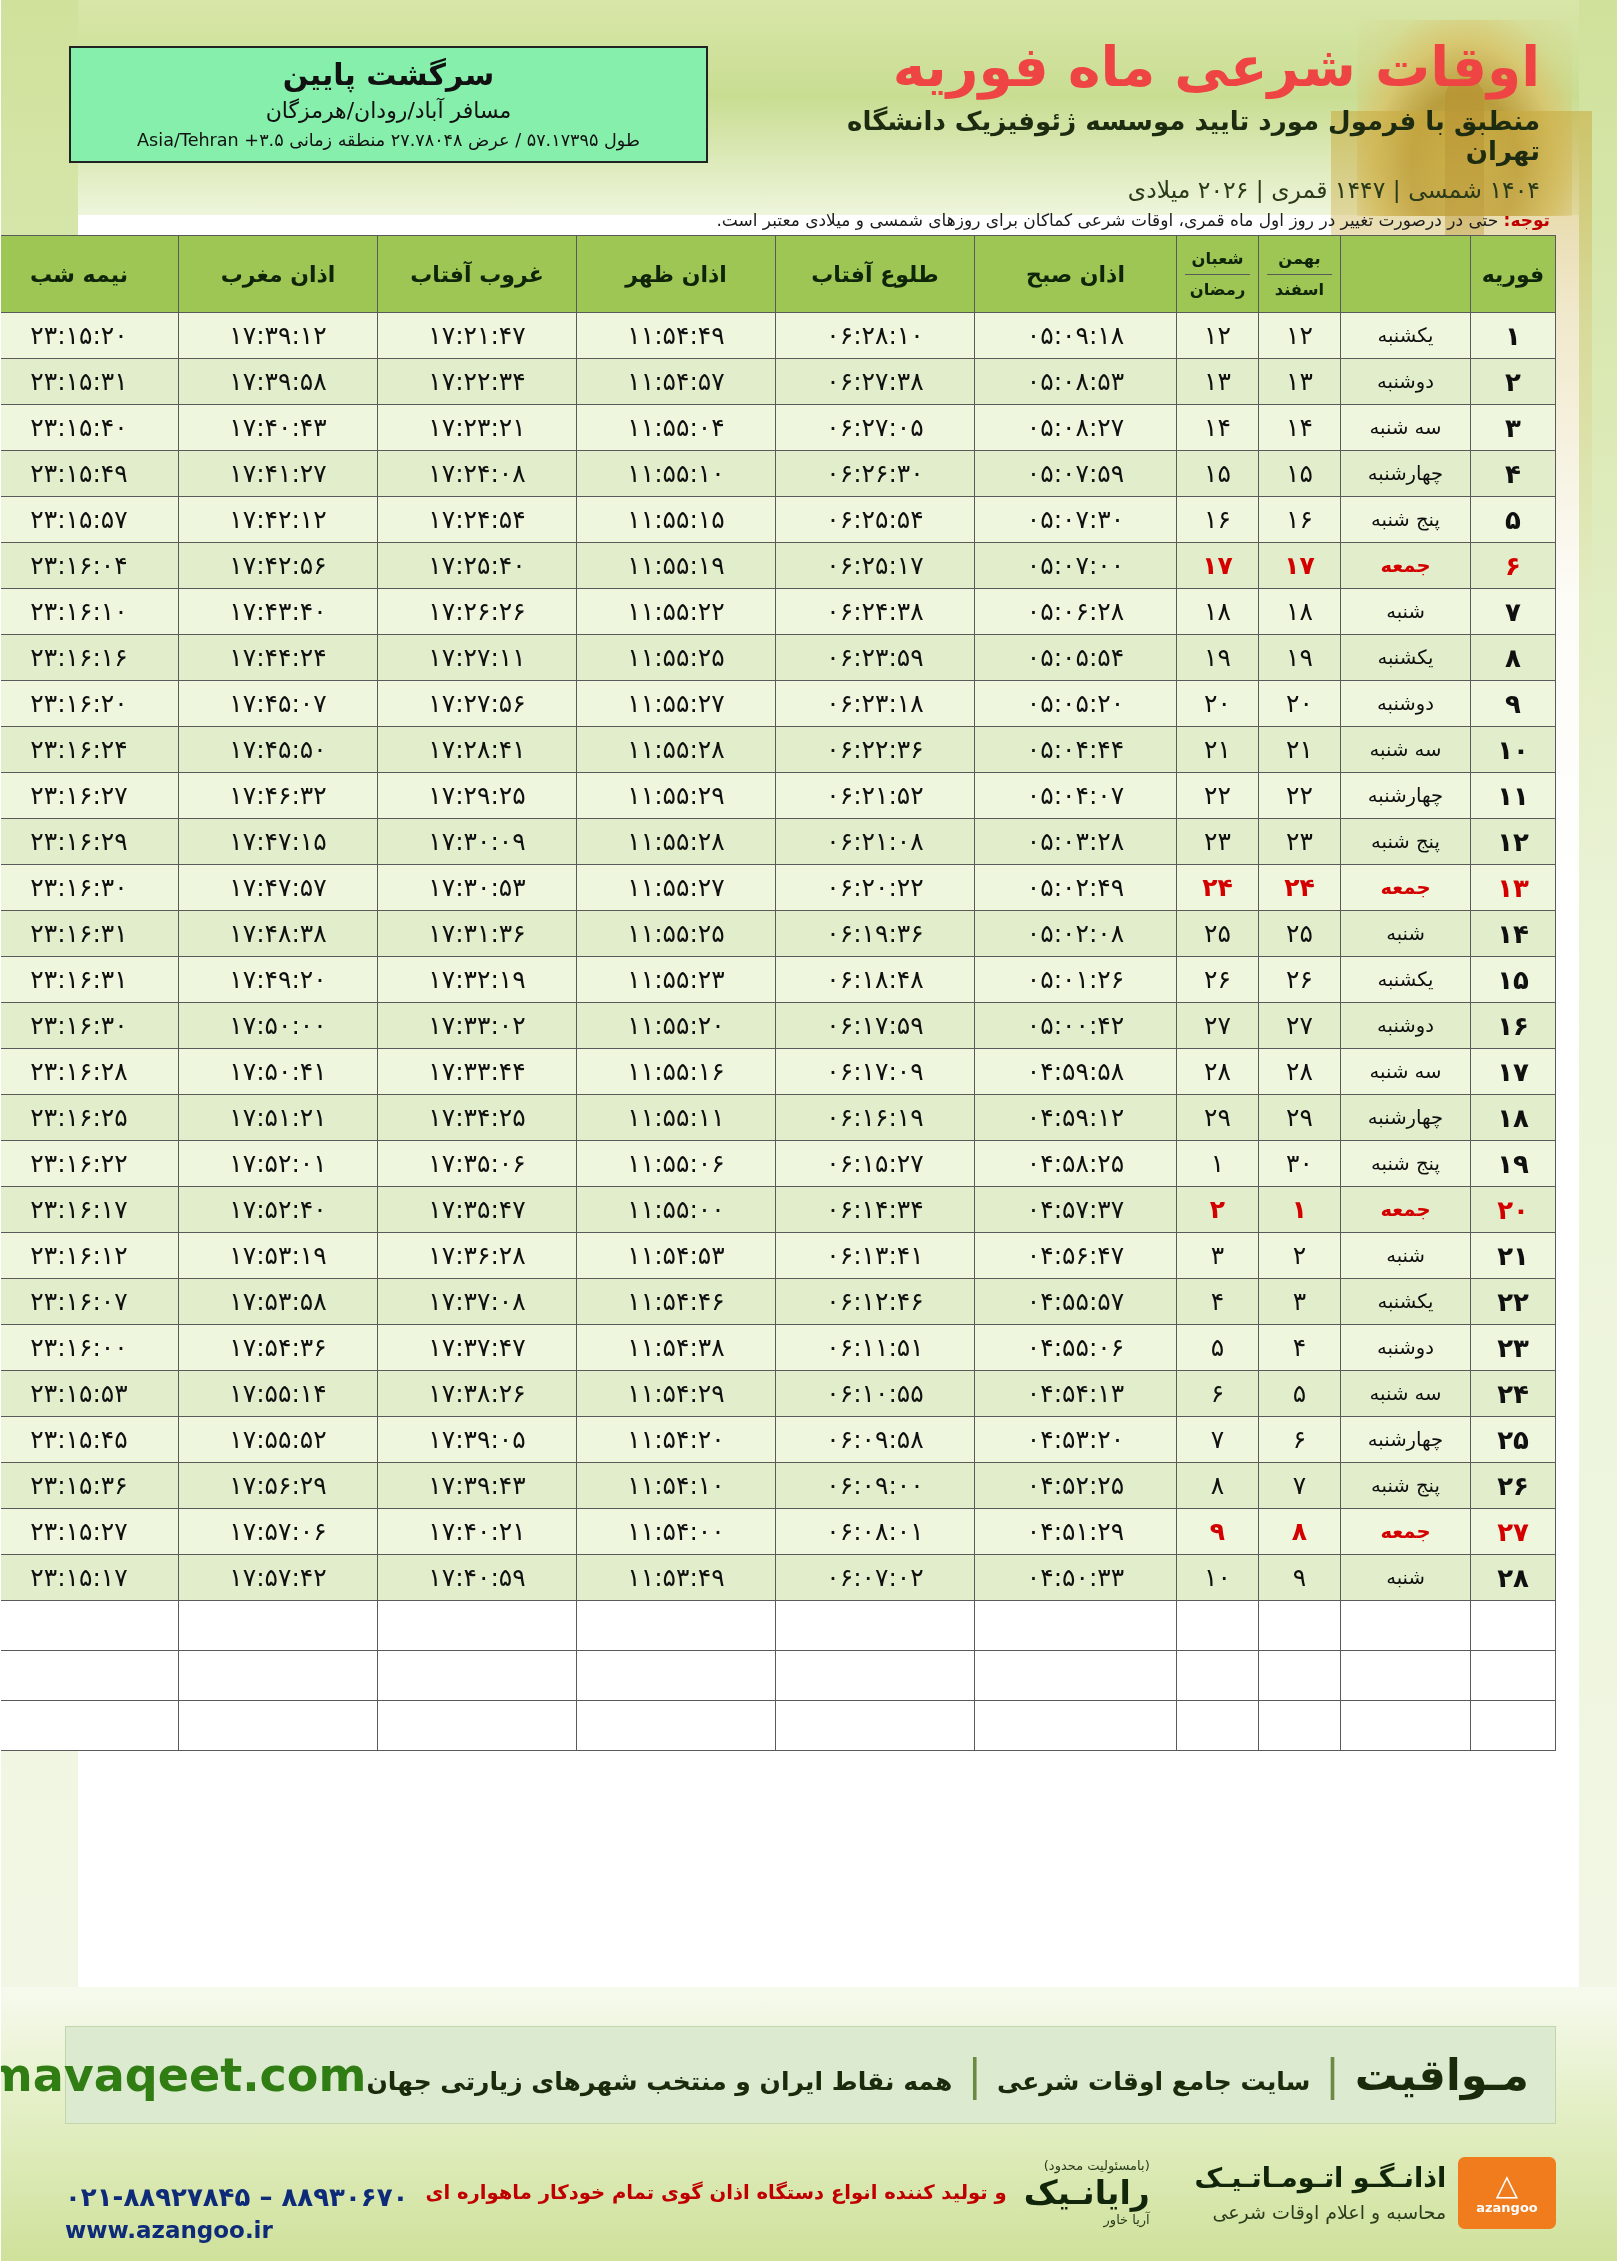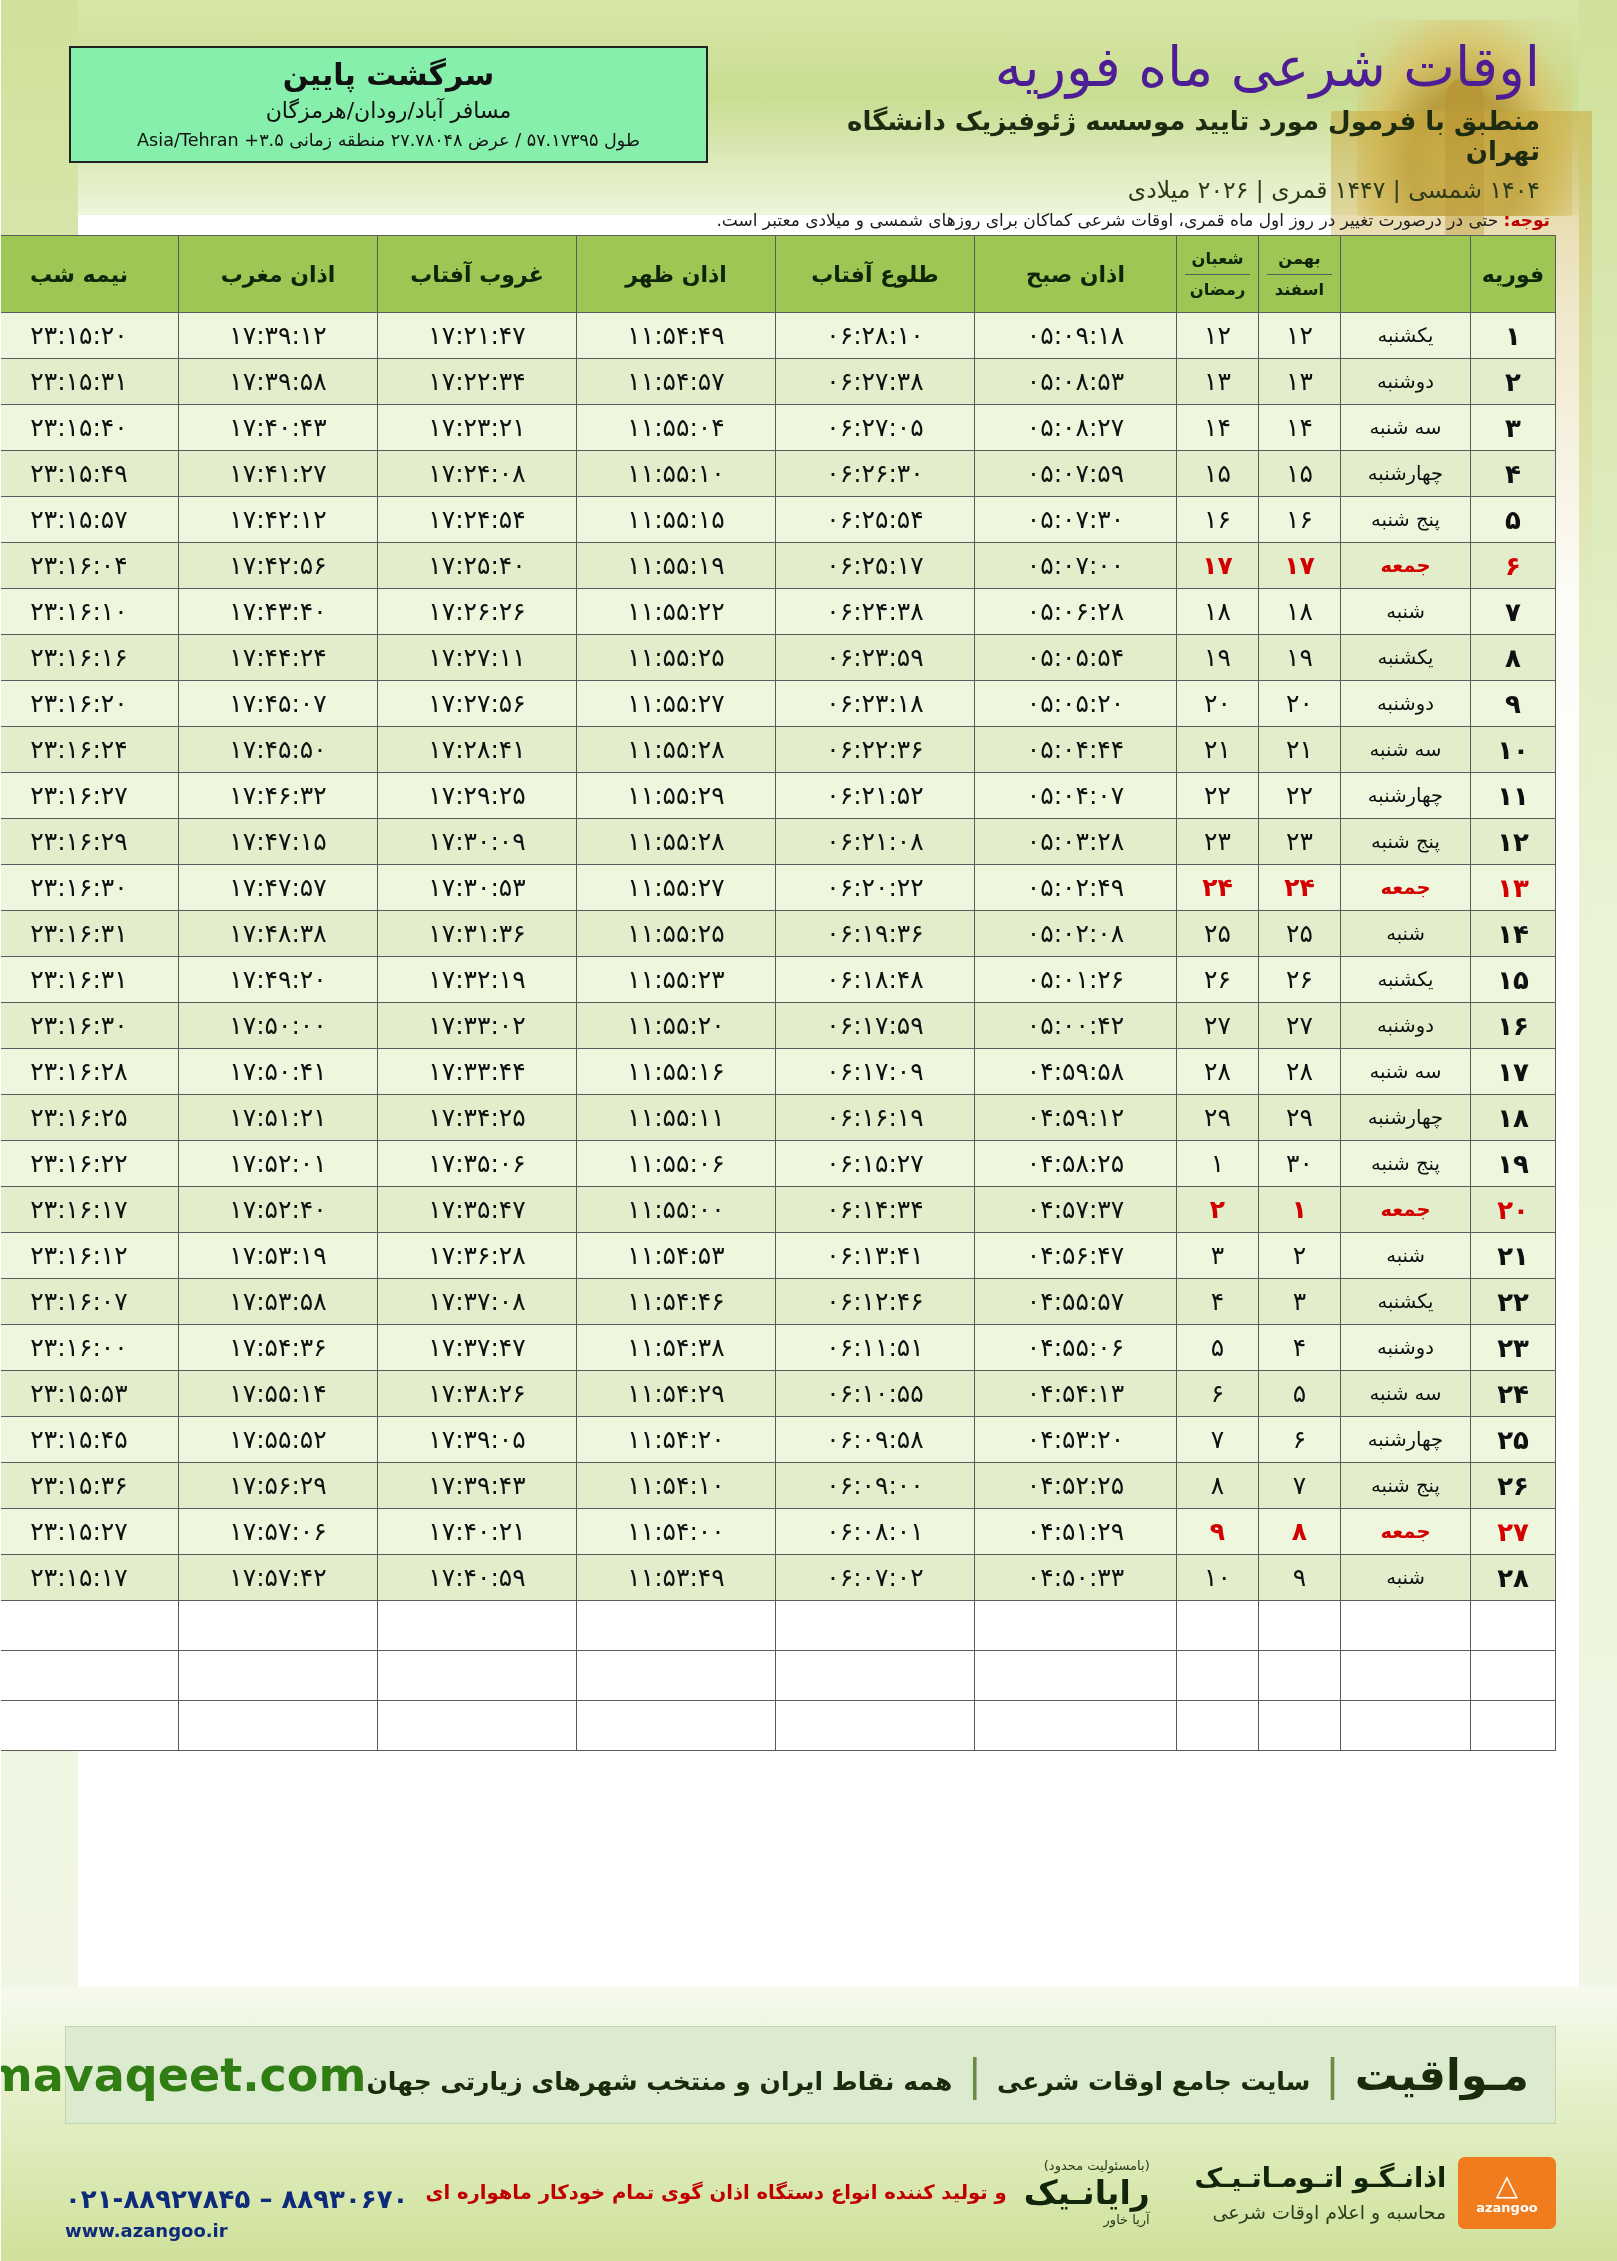--- a/index.html
+++ b/index.html
@@ -41,21 +41,21 @@
     position:absolute; top:78px; right:134px; width:39px; height:404px;
     background: linear-gradient(180deg, rgba(183,147,49,0.75), rgba(214,191,110,0.25) 70%, rgba(255,255,255,0));
     border-radius: 19.6px 19.6px 0 0;
   }
 
   
   .page { position:relative; width:1618px; height:2261px; }
 
   .header { position:absolute; top:39px; right:78px; width:770px; text-align:right; }
   .title-main {
-    font-size:55px; font-weight:normal; color:#4c1d95; line-height:1.05;
+    font-size:55px; font-weight:bold; color:#ef4444; line-height:1.05;
     letter-spacing:-0.7px;
   }
   .title-sub {
     font-size:26px; font-weight:bold; color:#1d2b10; margin-top:9px;
   }
   .title-dates {
     font-size:23.5px; color:#2b3a19; margin-top:10.4px;
   }
 
   .locbox {
@@ -132,21 +132,21 @@
   .azan-logo .mosque { font-size:29px; line-height:1; }
   .azan-text { text-align:right; }
   .azan-text .l1 { font-size:27px; font-weight:bold; color:#11250a; }
   .azan-text .l2 { font-size:19px; color:#2d3d1c; margin-top:8px; }
   .rayaneh { text-align:right; margin-right:33px; }
   .rayaneh .l1 { font-size:33px; font-weight:bold; color:#11250a; }
   .rayaneh .l2 { font-size:13px; color:#2d3d1c; }
   .fb-mid { flex:1; text-align:center; color:#c00000; font-size:19.6px; line-height:1.5; font-weight:bold; }
   .fb-left { text-align:left; direction:ltr; color:#0e2b7a;margin-top:40px; }
   .fb-left .phone { font-size:26px; font-weight:bold; }
-  .fb-left .site { font-size:18px; font-weight:bold; margin-top:5.2px; }
+  .fb-left .site { font-size:23px; font-weight:bold; margin-top:5.2px; }
 </style>
 </head>
 <body>
 
 <div class="page">
   <div class="bg-top"></div>
   <div class="bg-left-strip"></div>
   <div class="bg-right-strip"></div>
   <div class="bg-bottom"></div>
   <div class="dome"></div>

